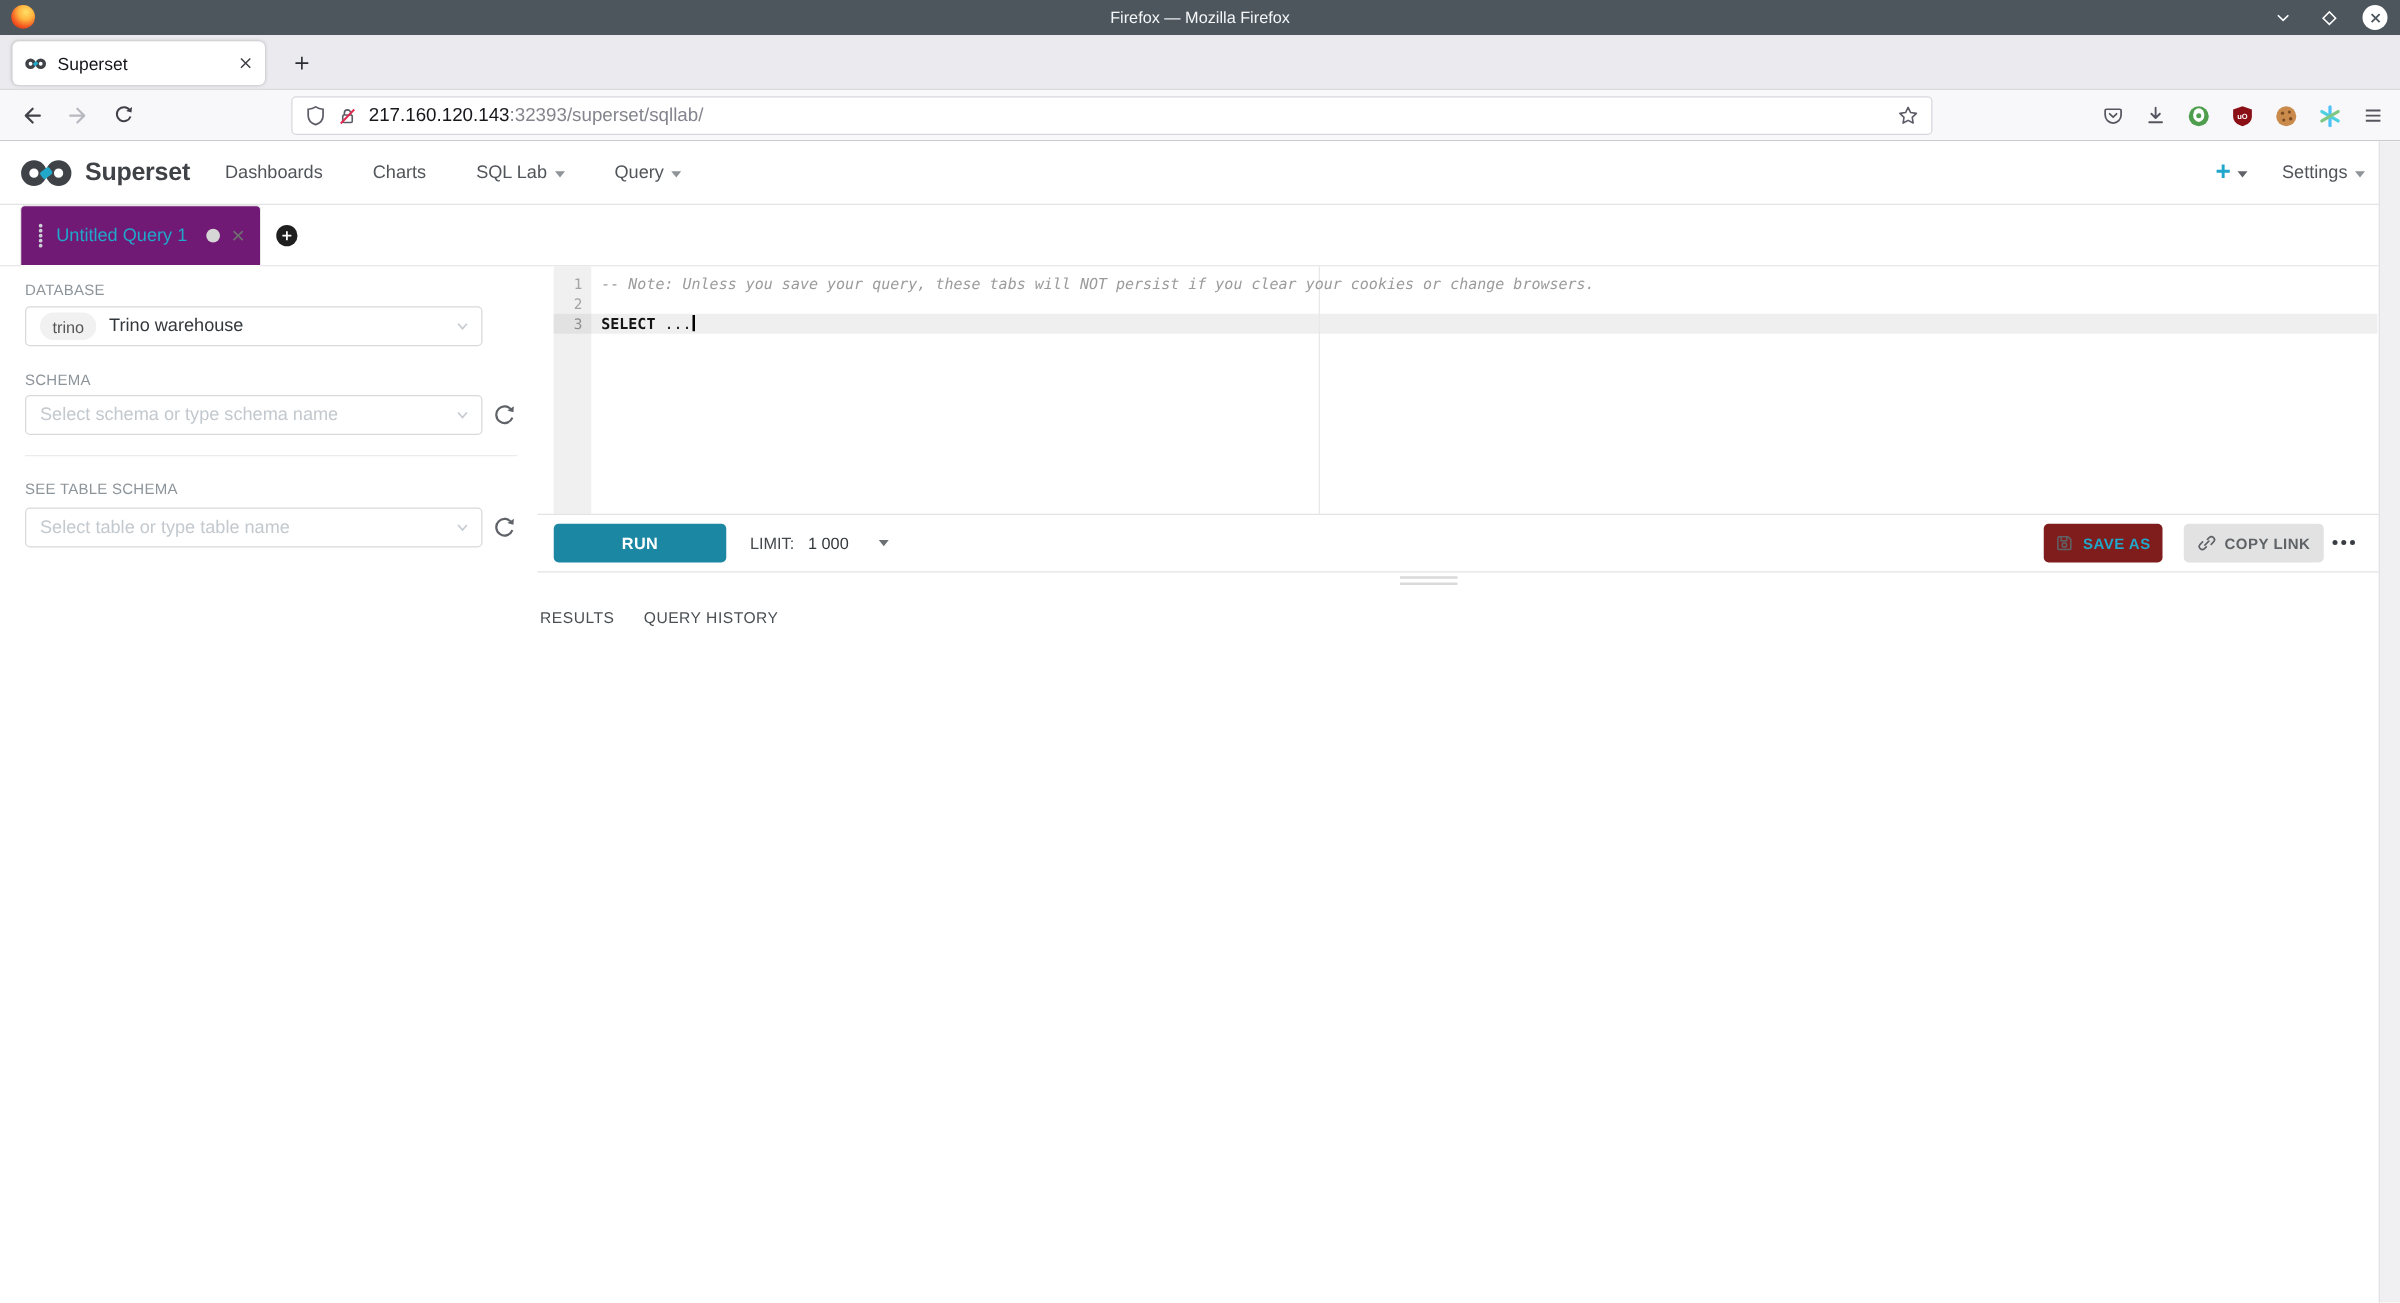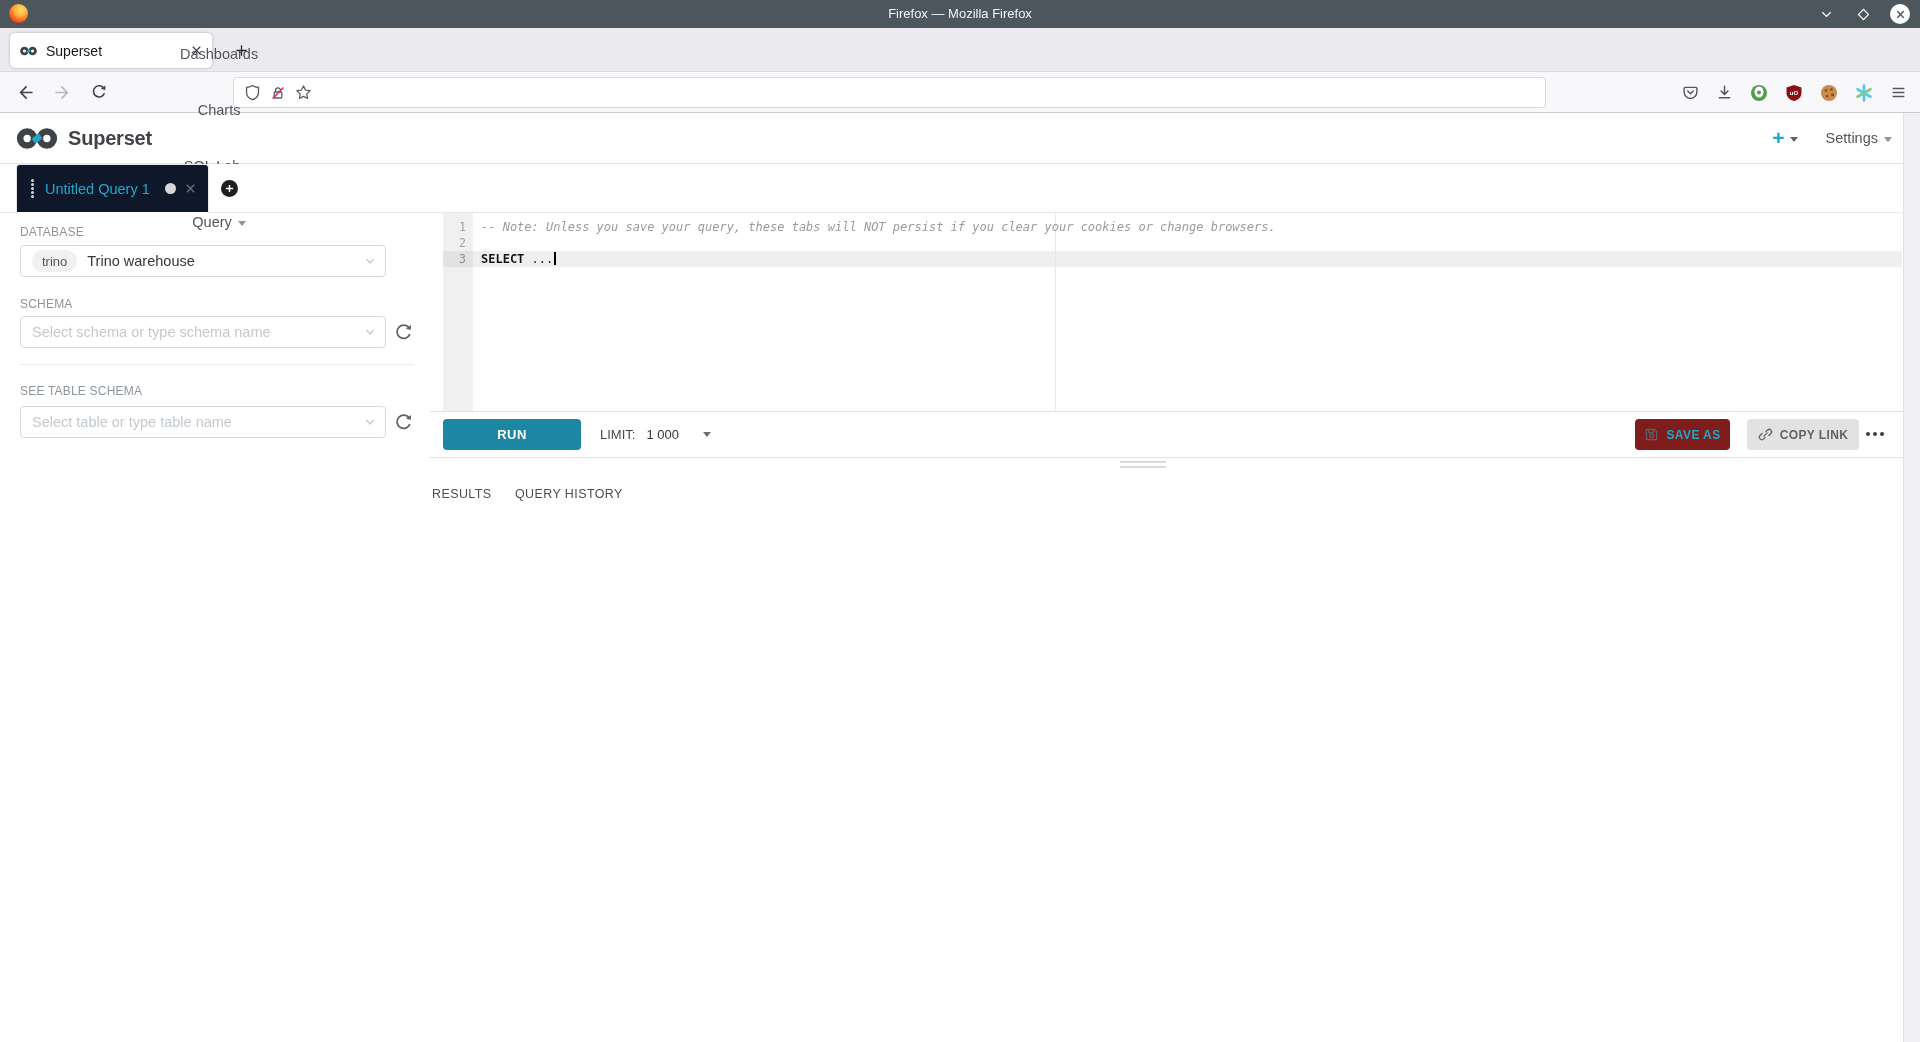--- a/index.html
+++ b/index.html
@@ -38,30 +38,30 @@
   .url-text { flex:1; font-size:15px; color:#17171c; white-space:nowrap; overflow:hidden; }
   .url-text .url-rest { color:#84848e; }
   .right-icons { position:absolute; right:13px; top:5px; height:31px; display:flex; align-items:center; gap:17px; }
   .ric { color:#55555f; display:flex; align-items:center; justify-content:center; }
 
   
   .ss-navbar { left:0; top:113px; width:1920px; height:51px; background:#fff; border-bottom:1px solid #e4e4e4;
     display:flex; align-items:center; padding:0 0 0 14px; }
   .brand { display:flex; align-items:center; gap:8px; }
   .brand-text { font-size:20px; font-weight:bold; color:#3f4347; letter-spacing:-0.2px; }
-  .nav-links { display:flex; align-items:center; margin-left:28px; gap:40px;flex-direction:column; }
+  .nav-links { display:flex; align-items:center; margin-left:28px; gap:40px; }
   .nav-link { font-size:14.5px; color:#51555a; display:flex; align-items:center; gap:6px; cursor:pointer; }
   .caret { width:0; height:0; border-left:4px solid transparent; border-right:4px solid transparent; border-top:5px solid #8f9499; margin-top:2px; }
   .navbar-right { margin-left:auto; display:flex; align-items:center; gap:28px; padding-right:28px; }
   .plus-btn { display:flex; align-items:center; gap:5px; }
   .plus-glyph { color:#20a7c9; font-size:21px; font-weight:bold; line-height:20px; }
 
   
   .qtabstrip { left:0; top:164px; width:1903px; height:49px; background:#fff; border-bottom:1px solid #e8e8e8; }
-  .qtab { position:absolute; left:16px; top:0; width:193px; height:49px; background:#0f172a;
+  .qtab { position:absolute; left:16px; top:0; width:193px; height:49px; background:#701a75;
     border:1px solid #e8e8e8; border-bottom:1px solid #fff; border-radius:4px 4px 0 0;
     display:flex; align-items:center; padding:0 12px; gap:9px; }
   .drag-dots { width:3px; height:3px; border-radius:50%; background:#ccd1d5; margin:0 2px;
     box-shadow:0 -8px 0 #ccd1d5, 0 -4px 0 #ccd1d5, 0 4px 0 #ccd1d5, 0 8px 0 #ccd1d5; }
   .qtab-label { font-size:14.5px; color:#20a7c9; flex:1; white-space:nowrap; }
   .qtab-dot { width:11px; height:11px; border-radius:50%; background:#d6d6d6; }
   .qtab-close { color:#6e6e6e; display:flex; }
   .add-tab { position:absolute; left:221px; top:16px; width:17px; height:17px; border-radius:50%; background:#1f1f1f;
     color:#fff; display:flex; align-items:center; justify-content:center; }
 
@@ -188,20 +188,21 @@
           <path d="M8 1.4 C10 2.7 12.1 3.1 13.6 3.2 V8 c0 3.6-2.6 5.7-5.6 6.8 C5 13.7 2.4 11.6 2.4 8 V3.2 C3.9 3.1 6 2.7 8 1.4 Z" fill="none" stroke="#5c5c66" stroke-width="1.3"></path>
         </svg>
     </span>
     <span>
       <svg width="16" height="16" viewBox="0 0 16 16">
         <path d="M5.5 7 V5.4 a2.5 2.5 0 0 1 5 0 V7" fill="none" stroke="#5c5c66" stroke-width="1.3"></path>
         <rect x="4.2" y="7" width="7.6" height="6" rx="1" fill="none" stroke="#5c5c66" stroke-width="1.3"></rect>
         <path d="M2.6 13.8 L13.4 2.6" stroke="#e22850" stroke-width="1.5"></path>
       </svg>
     </span>
+    <span class="url-text"><span>217.160.120.143</span><span class="url-rest">:32393/superset/sqllab/</span></span>
     <span>
       <svg width="17" height="17" viewBox="0 0 16 16">
           <path d="M8 1.8 l1.9 3.9 4.3 .6 -3.1 3 .7 4.3 L8 11.6 4.2 13.6 l.7-4.3 -3.1-3 4.3-.6 Z" fill="none" stroke="#5c5c66" stroke-width="1.2" stroke-linejoin="round"></path>
         </svg>
     </span>
   </div>
 
   <span class="right-icons">
     <span class="ric">
       <svg width="17" height="17" viewBox="0 0 16 16">

